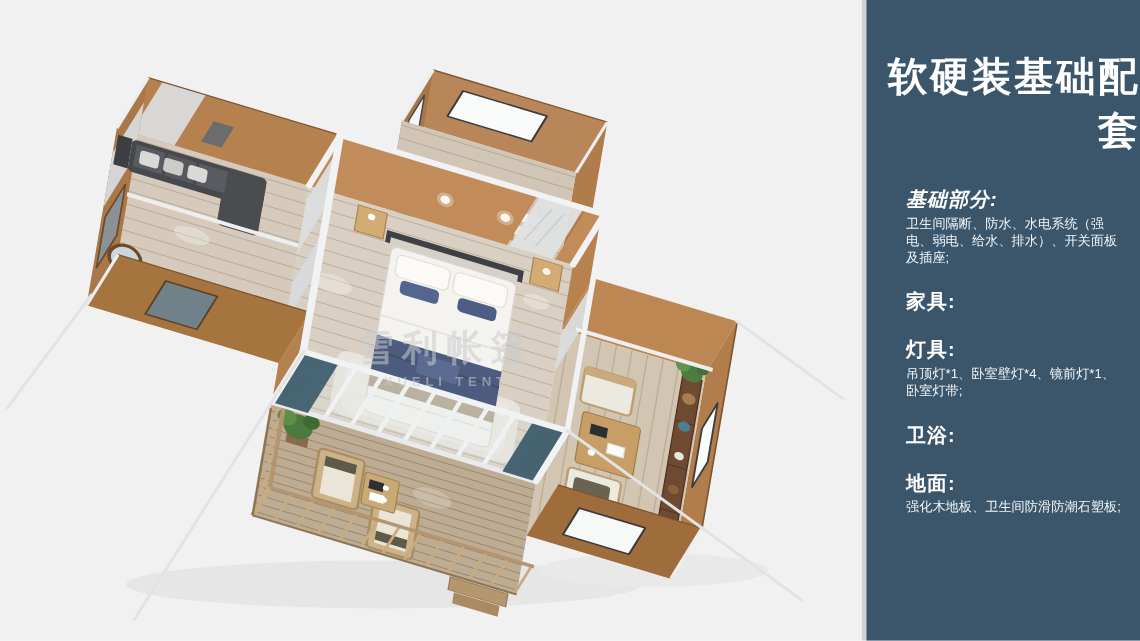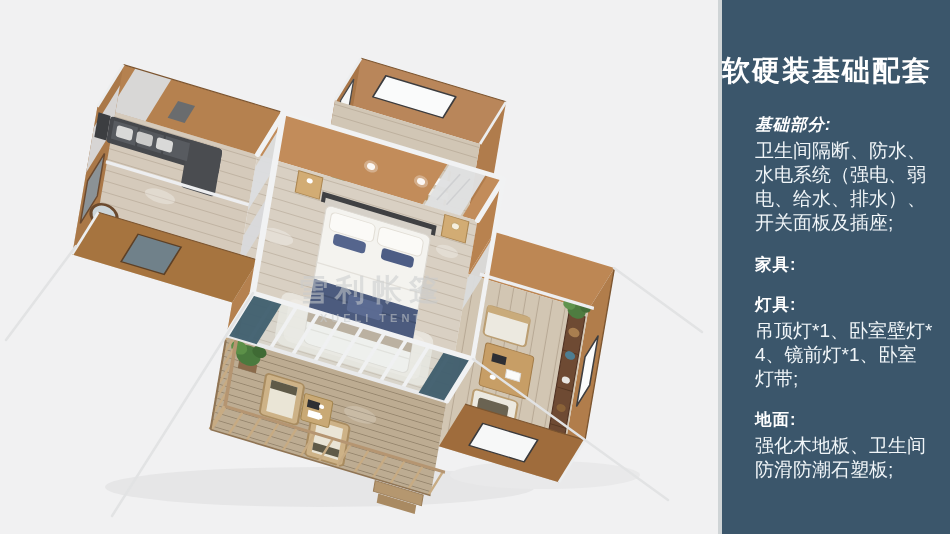--- a/index.html
+++ b/index.html
@@ -2,25 +2,25 @@
 <html><head>
 <meta charset="utf-8">
 <style>
   html,body{margin:0;padding:0;background:#ffffff;}
   .stage{position:relative;width:950px;height:534px;display:flex;overflow:hidden;
          font-family:"Liberation Sans","DejaVu Sans",sans-serif;}
   .render-area{position:relative;width:718px;height:534px;background:#f1f1f2;flex:0 0 auto;}
   .divider{width:4px;height:534px;background:#cfd4d6;flex:0 0 auto;}
   .sidebar{flex:1 1 auto;height:534px;background:#3b566b;color:#ffffff;
            box-sizing:border-box;padding:40px 15px 0 33px;}
-  .sidebar h1{font-size:28px;font-weight:700;letter-spacing:2px;text-align:left;
-              margin:12px -15px 24px -33px;color:#ffffff;}
+  .sidebar h1{font-size:33px;font-weight:700;letter-spacing:2px;text-align:right;
+              margin:2px -15px 24px -33px;color:#ffffff;}
   .sidebar h2{font-size:16.5px;font-weight:700;letter-spacing:1px;margin:18px 0 3px 0;color:#ffffff;}
   .sidebar .sec:first-of-type h2{margin-top:0;font-style:italic;}
-  .sidebar p{font-size:19px;line-height:1.27;margin:0;color:#f0f5f8;word-break:break-all;}
+  .sidebar p{font-size:11px;line-height:1.27;margin:0;color:#f0f5f8;word-break:break-all;}
   svg text.wm{font-family:"Liberation Sans","DejaVu Sans",sans-serif;}
 </style>
 </head>
 <body>
 
 <div class="stage">
 
   <div class="render-area" style="background: rgb(241, 241, 242);">
   <svg width="718" height="534" viewBox="0 0 718 534">
     <defs>
@@ -313,19 +313,20 @@
       <p>卫生间隔断、防水、水电系统（强电、弱电、给水、排水）、开关面板及插座;</p>
     </div>
     <div class="sec">
       <h2>家具:</h2>
     </div>
     <div class="sec">
       <h2>灯具:</h2>
       <p>吊顶灯*1、卧室壁灯*4、镜前灯*1、卧室灯带;</p>
     </div>
     <div class="sec">
+      <h2>卫浴:</h2>
     </div>
     <div class="sec">
       <h2>地面:</h2>
       <p>强化木地板、卫生间防滑防潮石塑板;</p>
     </div>
   </aside>
 </div>
 
 </body></html>

